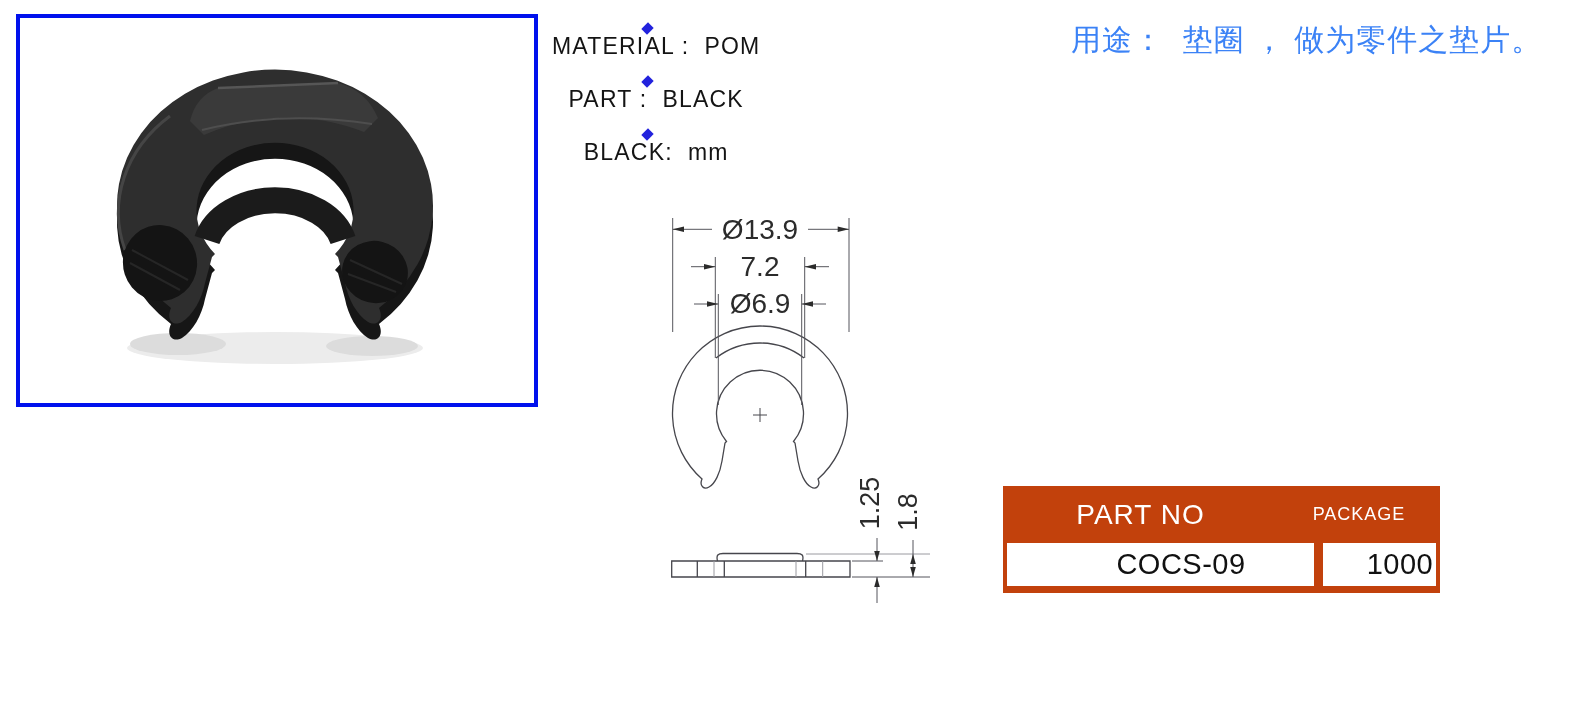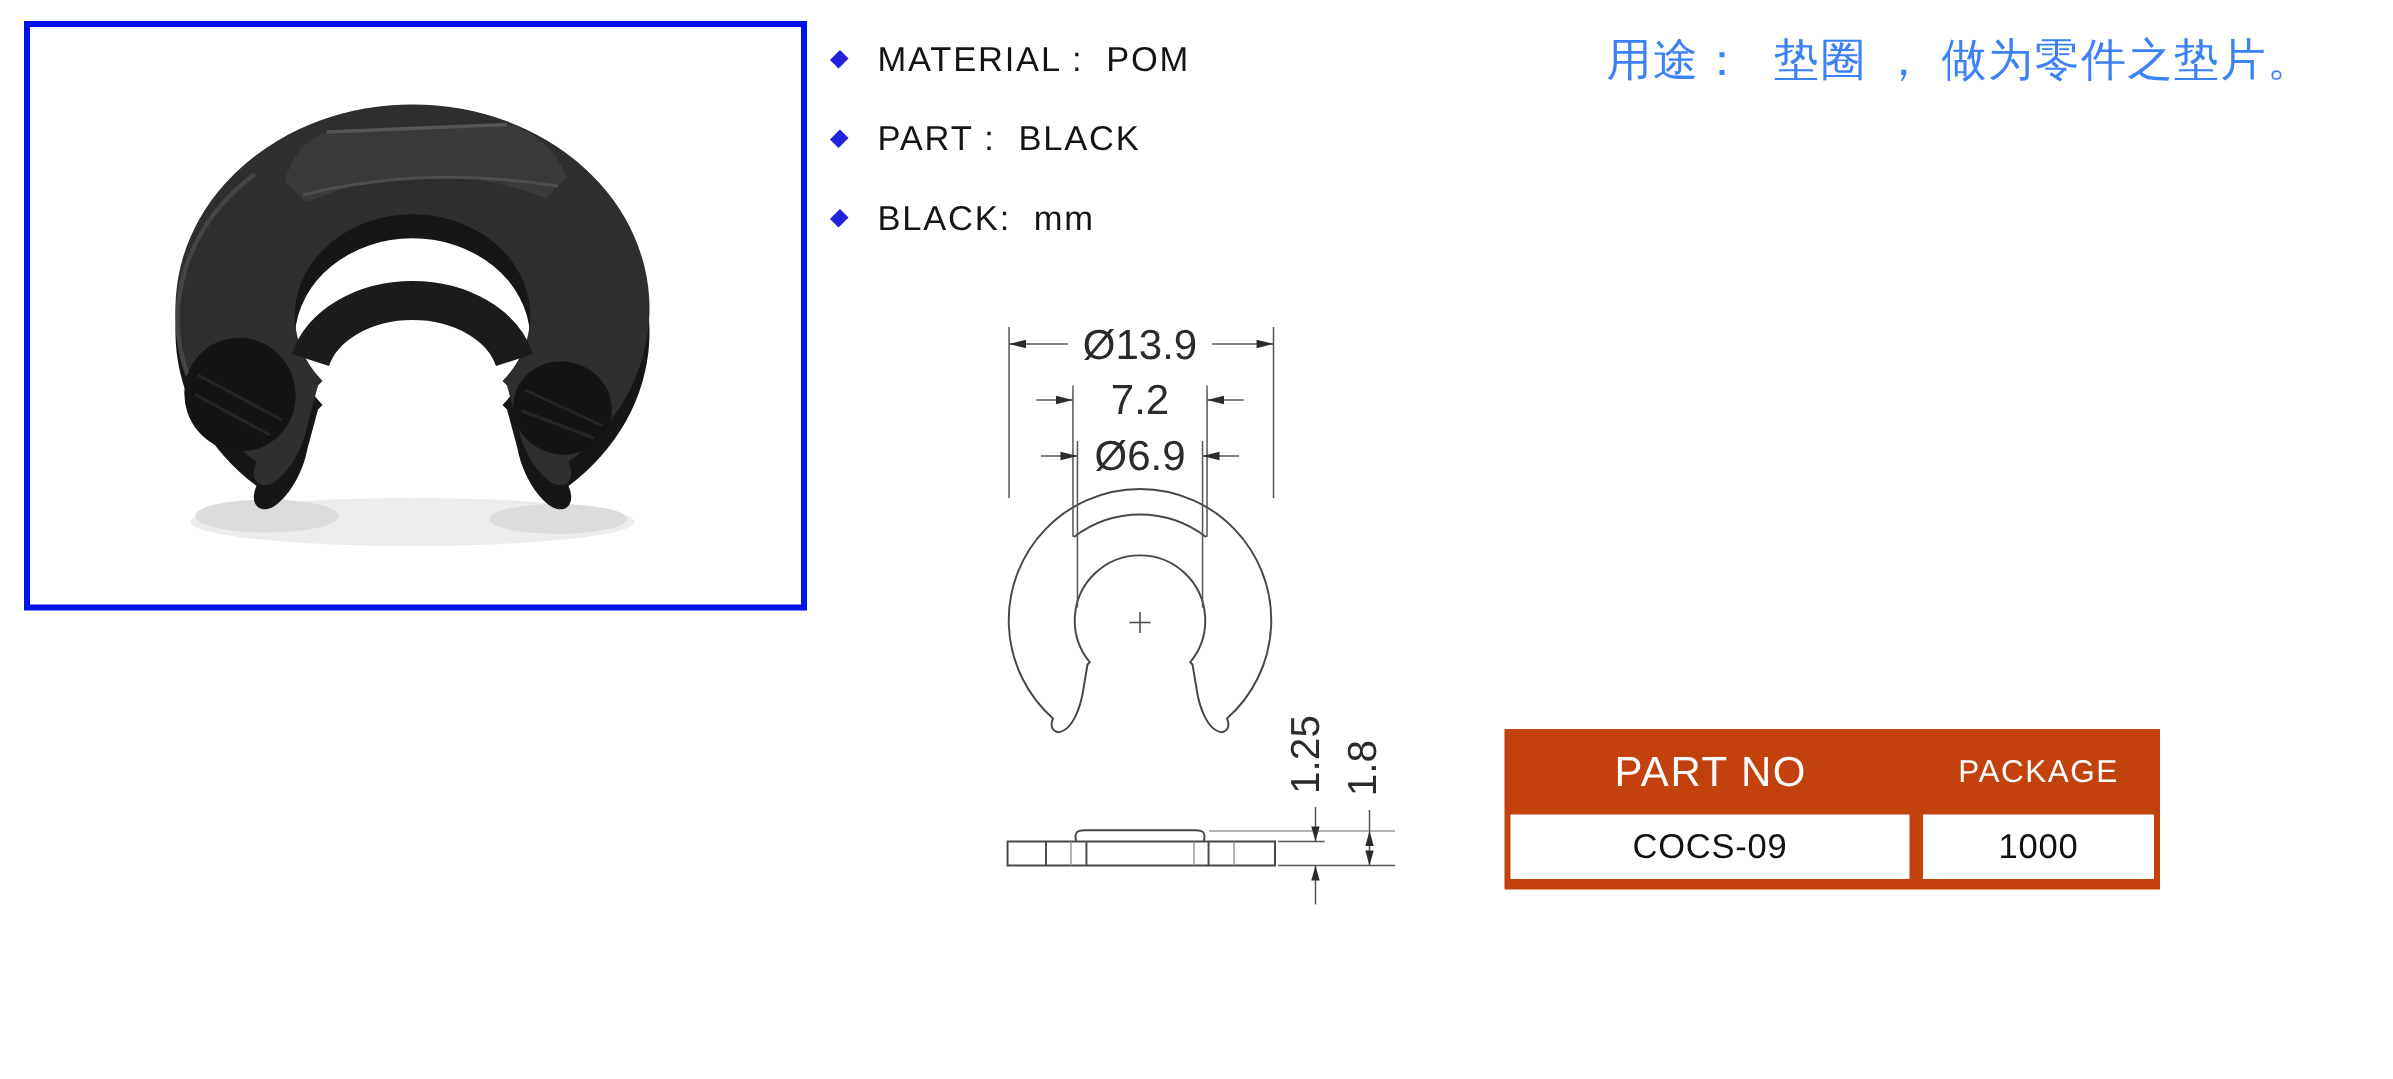--- a/index.html
+++ b/index.html
@@ -10,21 +10,21 @@
   
   .photo-box{
     position:absolute;left:16px;top:14px;width:514px;height:385px;
     border:4px solid #0011ed;background:#ffffff;
   }
   
   .specs{
     position:absolute;left:552px;top:24px;list-style:none;margin:0;padding:0;
   }
   .specs li{
-    display:flex;align-items:center;height:30px;margin-bottom:23px;
+    display:flex;align-items:center;height:30px;margin-bottom:23px;flex-direction:column;
   }
   .diamond{
     width:9px;height:9px;background:#2222dd;transform:rotate(45deg) scale(0.9,1.05);
     margin:0 21px 0 3px;flex:none;
   }
   .spec-text{
     font-size:23px;color:#141414;letter-spacing:1.2px;white-space:pre;
   }
   
   .usage{
@@ -37,25 +37,25 @@
     font-family:"Liberation Sans",sans-serif;fill:#2b2b2b;
   }
   
   .pkg-table{
     position:absolute;left:1003px;top:486px;width:437px;height:107px;
     box-sizing:border-box;
   }
   .pkg-head{display:flex;height:57px;align-items:center;}
   .pkg-head .h{color:#ffffff;text-align:center;}
   .pkg-head .c1{width:275px;font-size:28px;letter-spacing:1px;}
-  .pkg-head .c2{flex:1;font-size:21px;letter-spacing:1px;}
+  .pkg-head .c2{flex:1;font-size:18px;letter-spacing:1px;}
   .pkg-body{display:flex;height:43px;padding:0 4px;gap:9px;}
   .pkg-body .cell{
     background:#ffffff;display:flex;align-items:center;justify-content:center;
-    font-size:23px;color:#111;letter-spacing:0.5px;
+    font-size:29px;color:#111;letter-spacing:0.5px;padding-left:41px;
   }
   .pkg-body .c1{width:266px;}
   .pkg-body .c2{flex:1;}
 </style>
 </head>
 <body>
 
 <div class="photo-box" style="border-color: rgb(0, 17, 237);">
   <svg width="514" height="385" viewBox="0 0 514 385">
 

